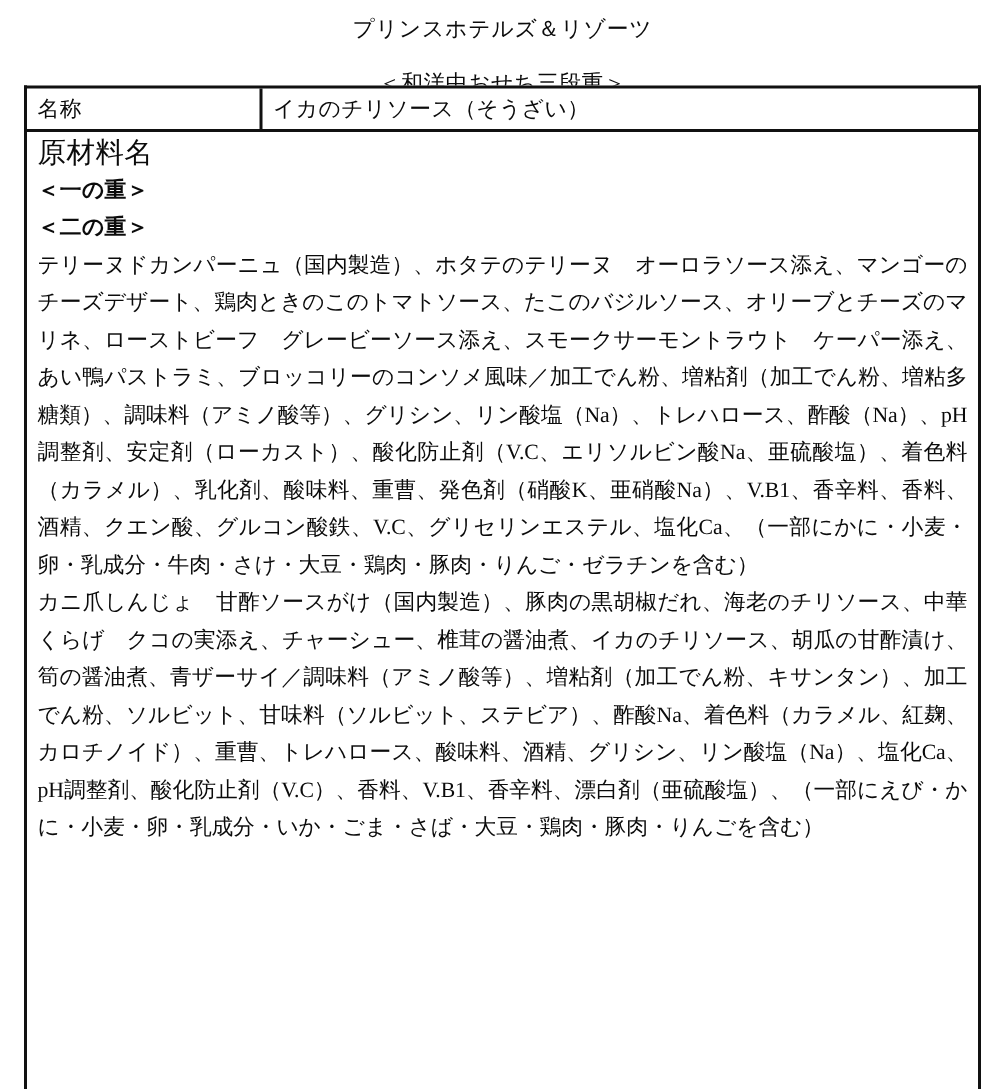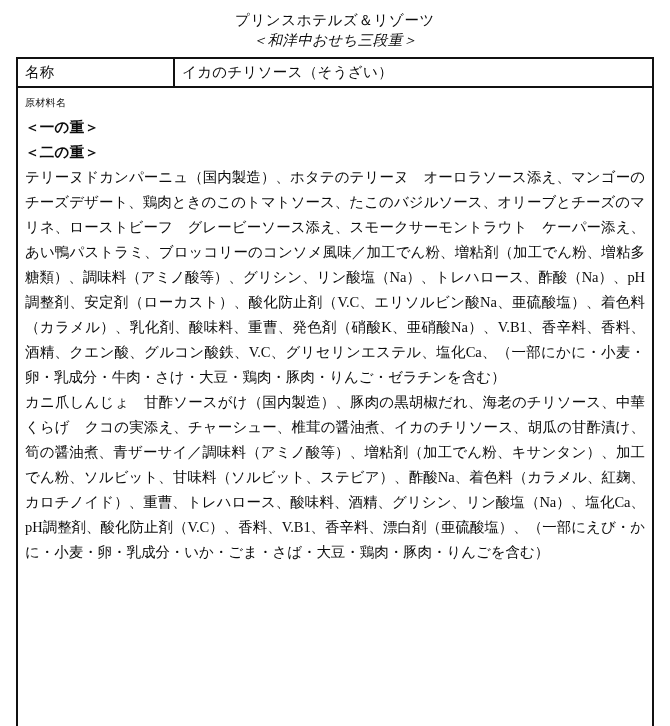--- a/index.html
+++ b/index.html
@@ -32,23 +32,22 @@
   .brand-line {
     font-size: 14.5px;
     letter-spacing: 0.6px;
     line-height: 20px;
     white-space: nowrap;
   }
   .product-line {
     font-size: 14.5px;
     letter-spacing: 0.4px;
     line-height: 20px;
-    margin-top: 0;
+    margin-top: 16px;
     white-space: nowrap;
-    font-style: italic;
   }
 
   
   .label-table {
     position: absolute;
     left: 16px;
     top: 57px;
     width: 638px;
     border: 2px solid #111;
     border-bottom: none;
@@ -83,21 +82,21 @@
     font-size: 14.5px;
     letter-spacing: 0.3px;
   }
 
   .row-ingredients {
     padding: 2px 5px 0 7px;
     box-sizing: border-box;
     min-height: 640px;
   }
   .ing-header {
-    font-size: 10px;
+    font-size: 19px;
     line-height: 25px;
     letter-spacing: 0.3px;
   }
   .tier-title {
     font-size: 14.5px;
     line-height: 25px;
     letter-spacing: 0.3px;
     white-space: nowrap;
     font-weight: bold;
   }

